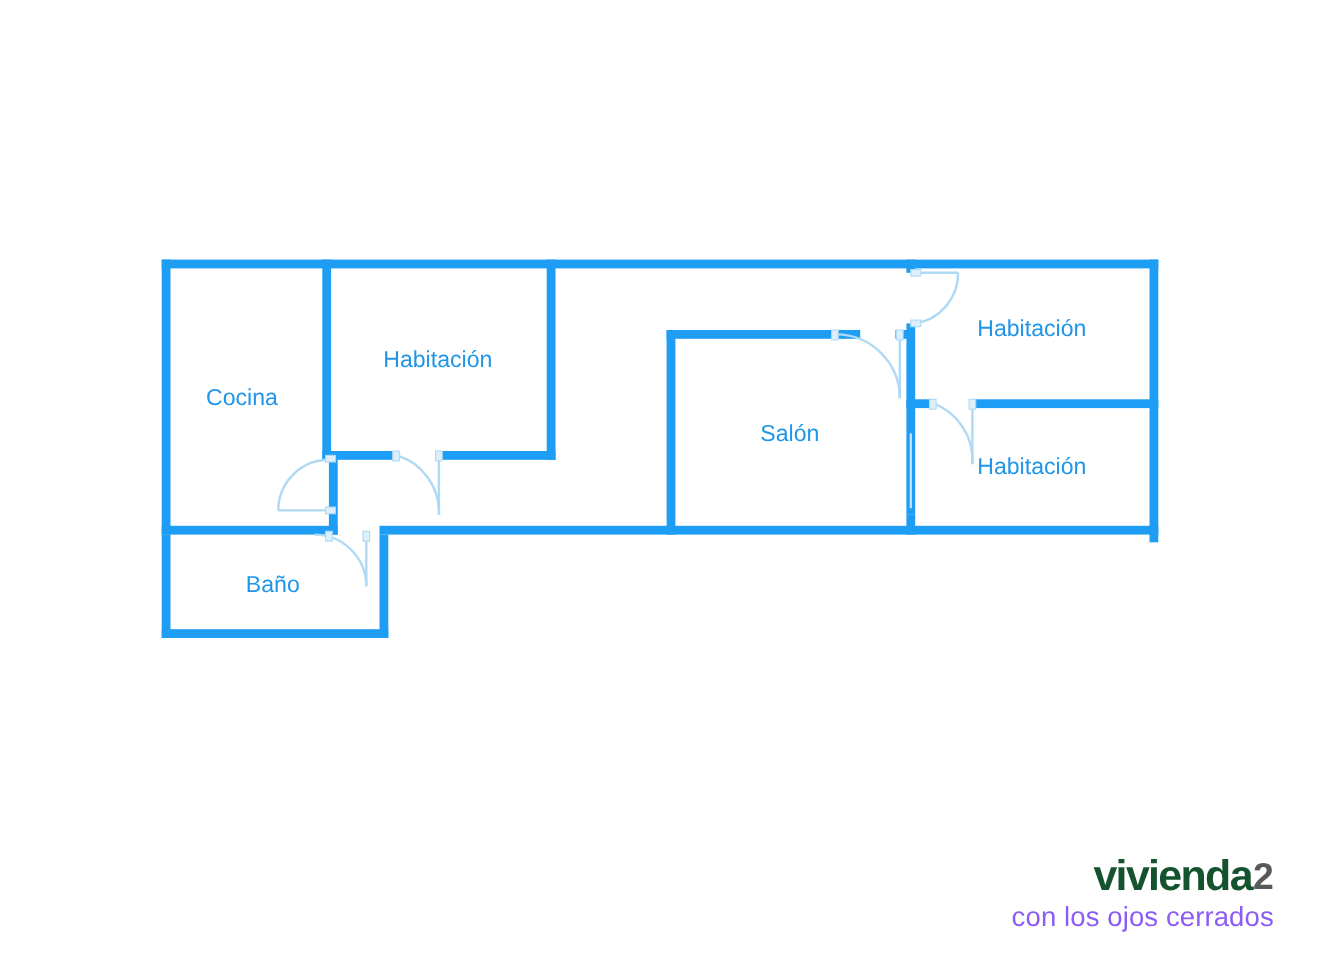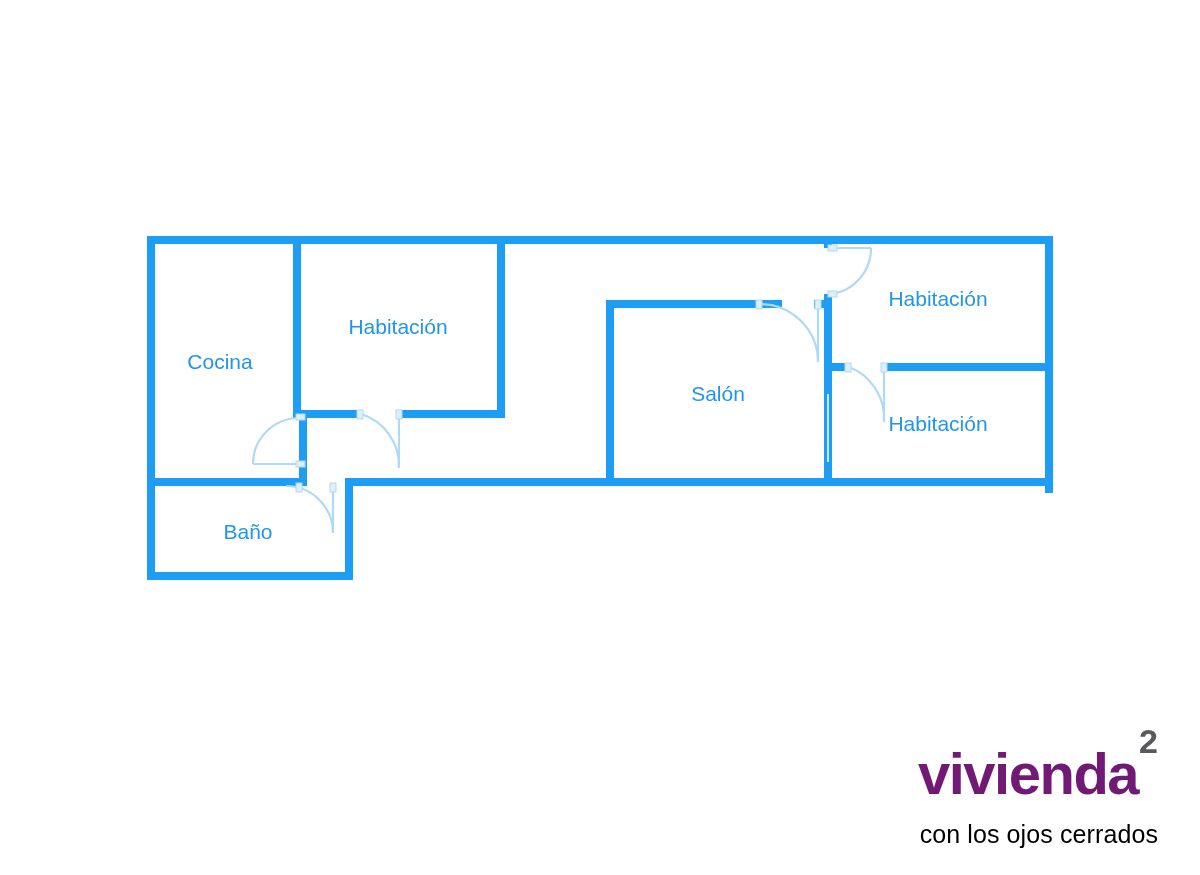--- a/index.html
+++ b/index.html
@@ -40,42 +40,41 @@
     line-height: 1;
     user-select: none;
   }
   #brand-wordmark-row {
     display: flex;
     align-items: flex-start;
     justify-content: flex-end;
   }
   #brand-wordmark {
     font-family: "Liberation Sans", sans-serif;
-    font-size: 58px;
+    font-size: 39px;
     font-weight: bold;
-    color: #701a75;
+    color: #14532d;
     letter-spacing: -1.5px;
     line-height: 0.95;
-    margin-top: 24px;
   }
   #brand-superscript {
     font-family: "Liberation Sans", sans-serif;
     font-size: 34px;
     font-weight: bold;
     color: #58595B;
     line-height: 1;
     margin-top: 2px;
     margin-left: 1px;
   }
   #brand-tagline {
     font-family: "Liberation Sans", sans-serif;
     font-size: 25px;
-    color: #000000;
+    color: #8b5cf6;
     letter-spacing: 0.1px;
-    margin-top: 21px;
+    margin-top: 7px;
   }
 </style>
 </head>
 <body>
 
 <svg id="floorplan-canvas" viewBox="0 0 1200 875" xmlns="http://www.w3.org/2000/svg">
 
   <g id="walls" fill="#1E9DF5">
 
     <rect x="147" y="236" width="906" height="8"></rect>

